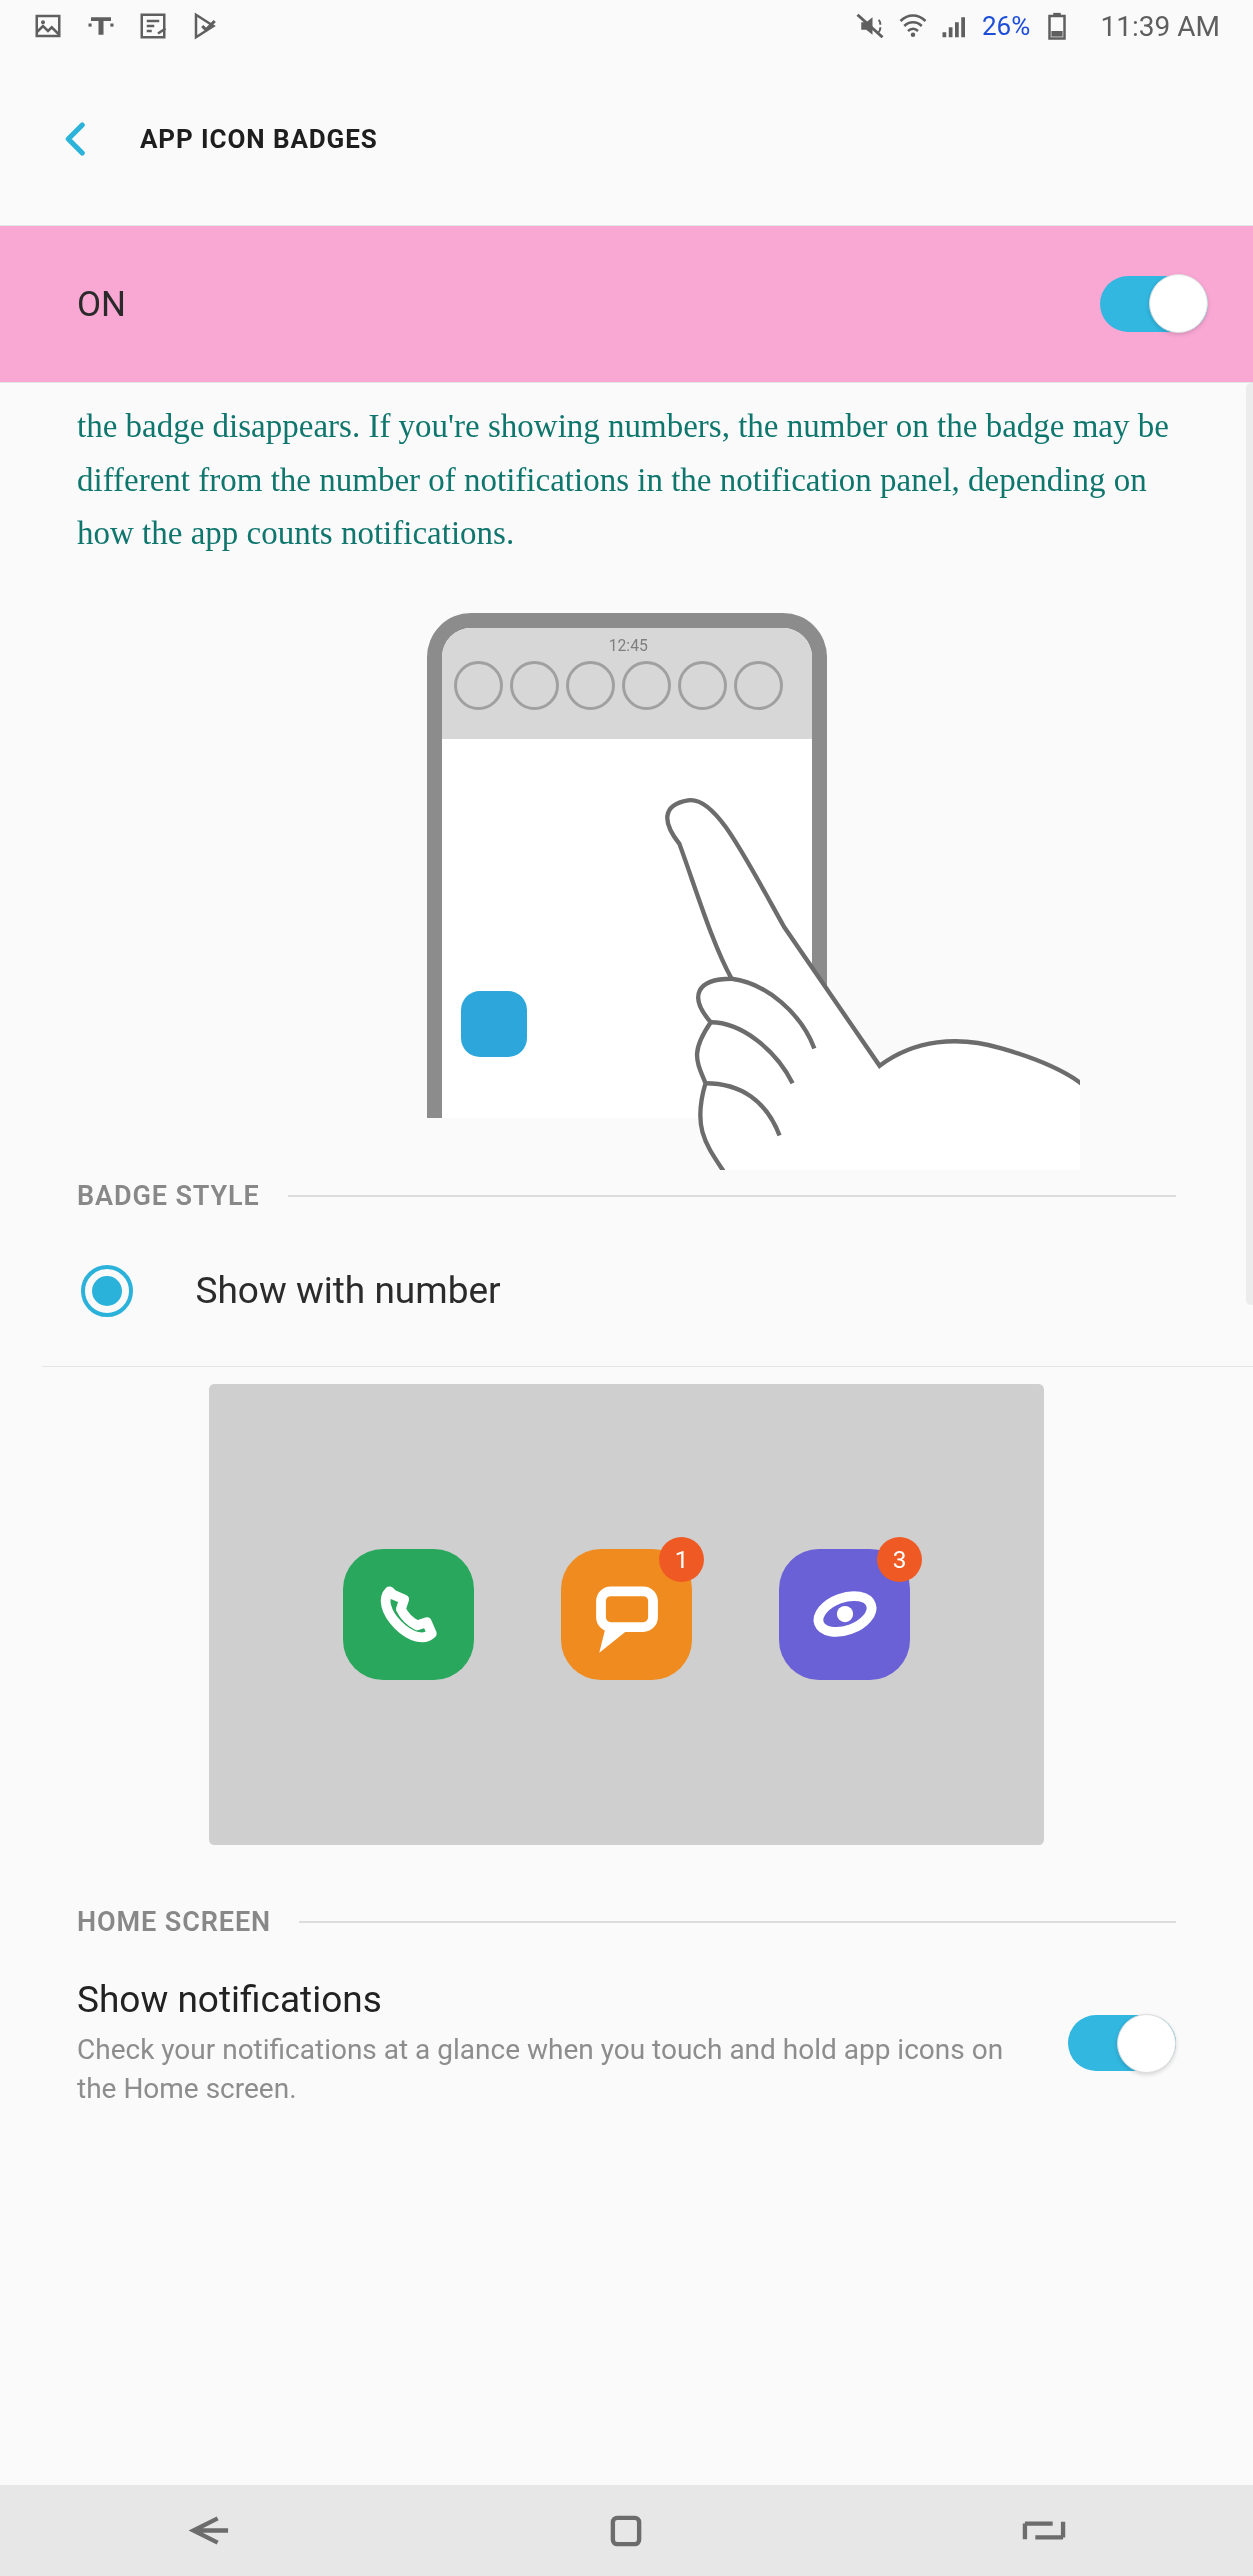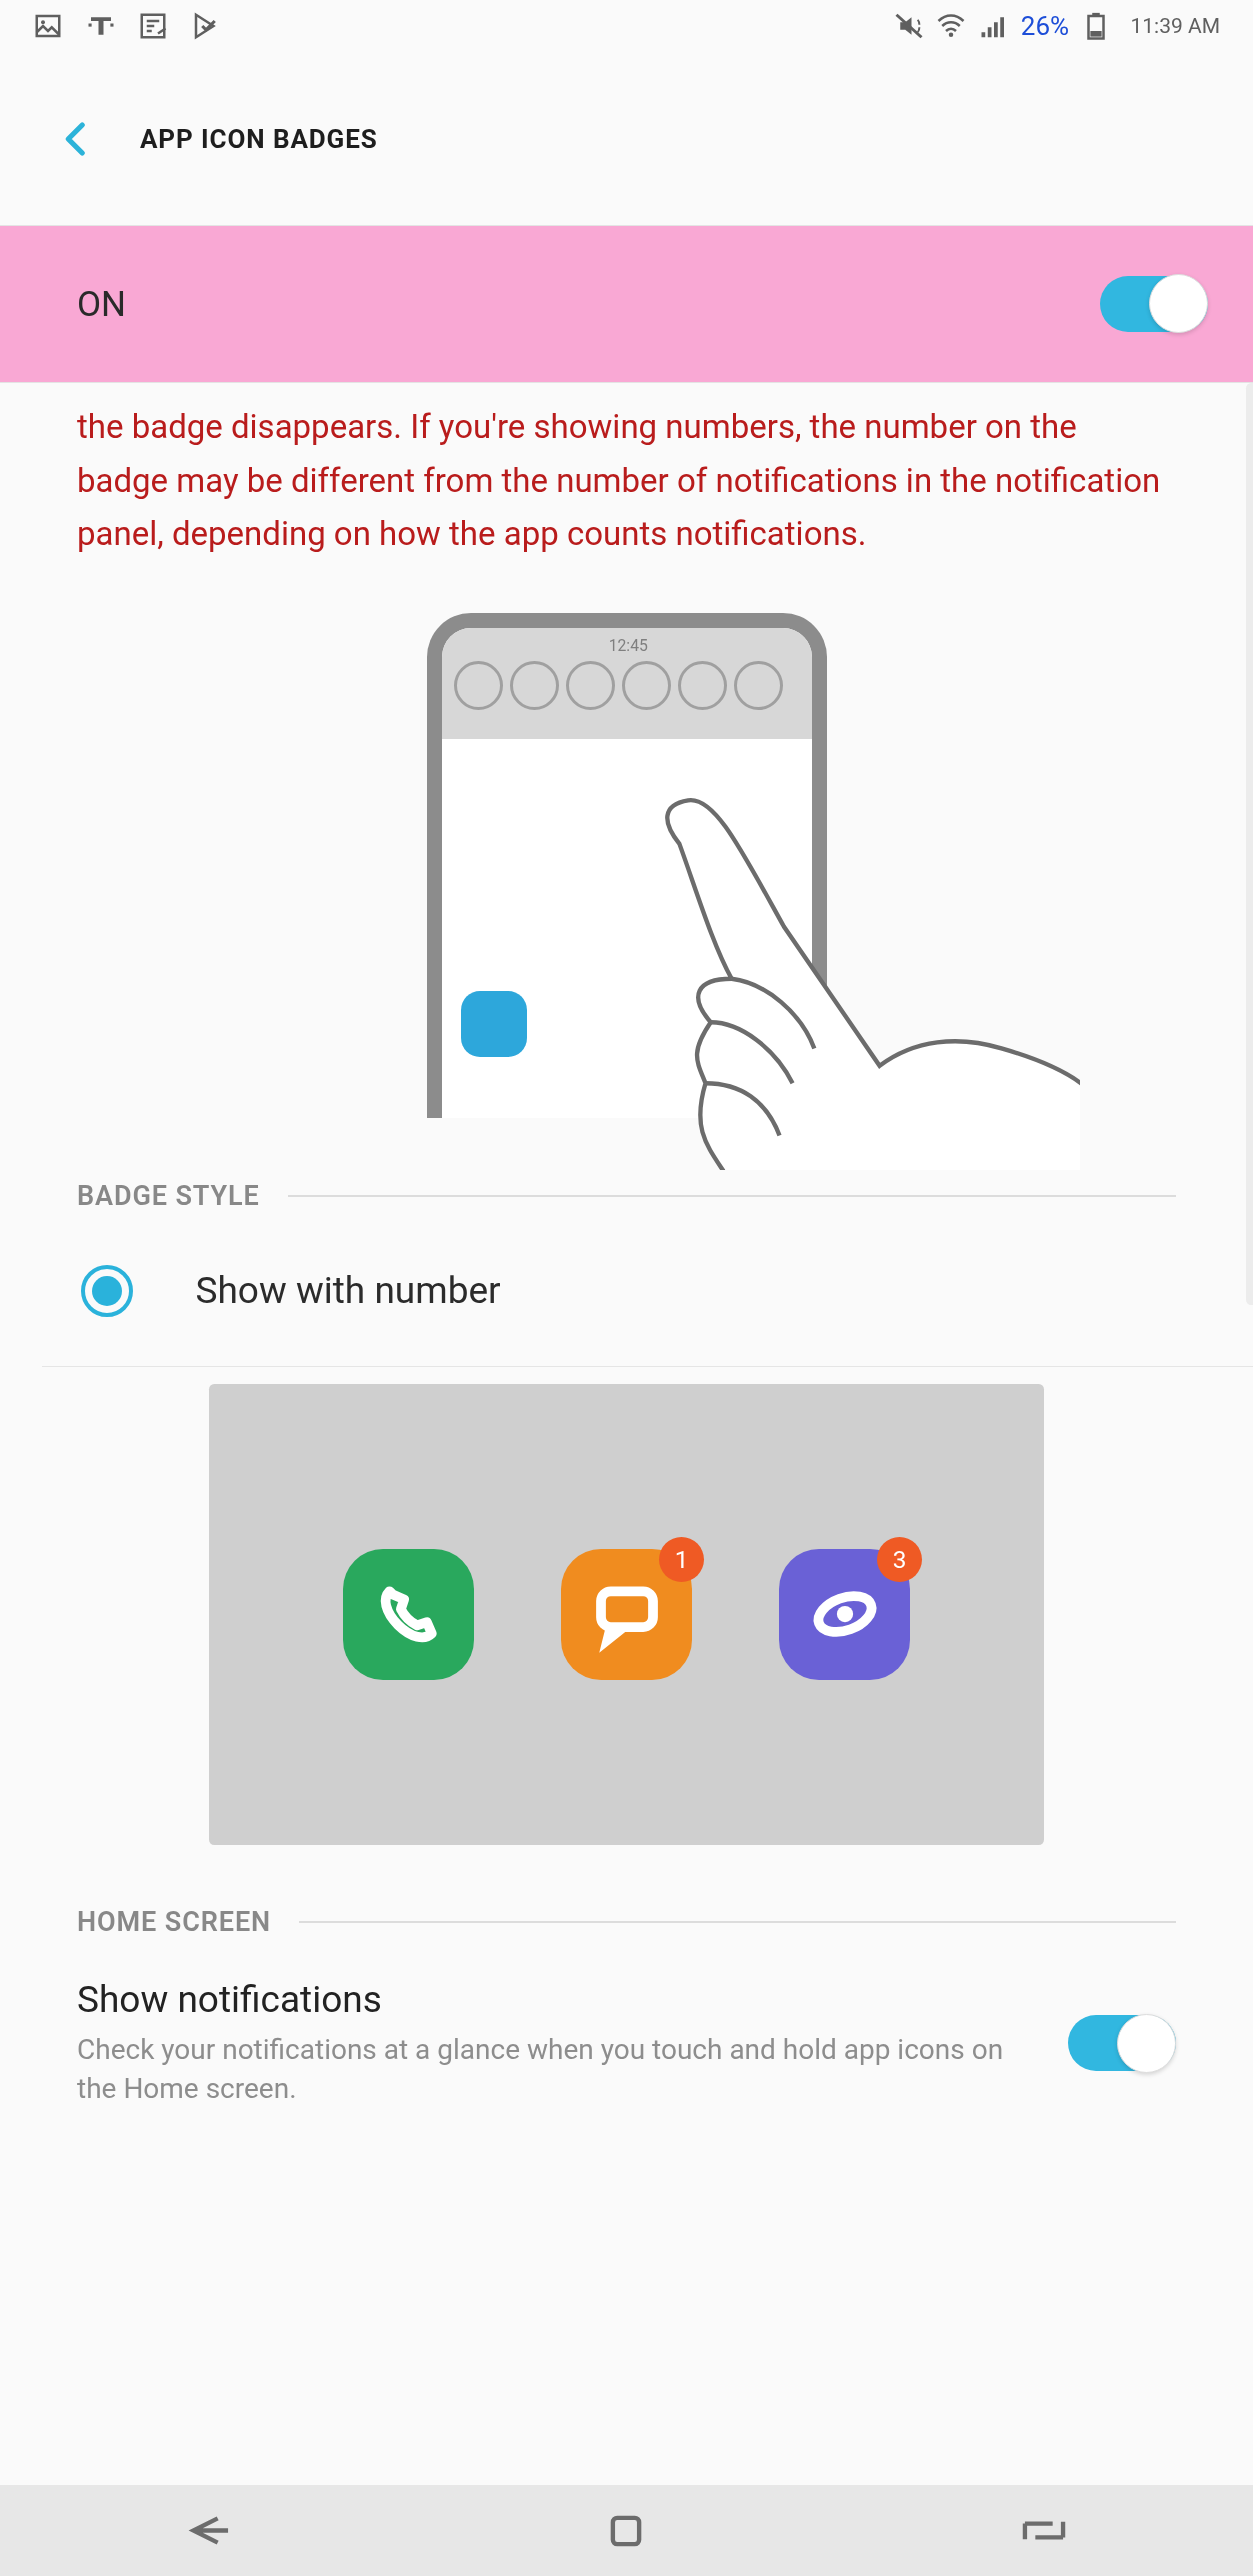--- a/index.html
+++ b/index.html
@@ -6,40 +6,40 @@
   html,body { width:1253px; height:2576px; font-family:'Roboto','Helvetica Neue',Arial,sans-serif; background:#fafafa; color:#222; -webkit-font-smoothing:antialiased; }
   body { transform-origin: top left; }
 
   
   .status-bar { height:52px; display:flex; align-items:center; justify-content:space-between; padding:0 33px 0 33px; font-size:30px; color:#5f5f5f; }
   .status-left { display:flex; gap:22.6px; align-items:center; }
   .status-right { display:flex; gap:12.2px; align-items:center; }
   .sb-icon { width:30px; height:30px; display:flex; align-items:center; justify-content:center; }
   .sb-icon svg { width:100%; height:100%; fill:#5f5f5f; }
   .battery-text { font-size:26px; color:#1d4ed8; }
-  .clock { font-size:21px; color:#5f5f5f; margin-left:7px; }
+  .clock { font-size:28px; color:#5f5f5f; margin-left:16px; }
 
   
   .header-row { height:174px; display:flex; align-items:center; padding-left:56px; gap:42px; border-bottom:0.9px solid #e4e4e4; }
   .back-btn { width:42px; height:42px; display:flex; align-items:center; justify-content:center; color:#2cb3d9; }
   .back-btn svg { width:42px; height:42px; stroke:#2cb3d9; }
   .header-title { font-size:26px; font-weight:700; letter-spacing:0.9px; color:#1e1e1e; }
 
   
   .on-row { height:157px; display:flex; align-items:center; justify-content:space-between; padding:0 45px 0 77px; border-bottom:0.9px solid #e4e4e4; background:#f9a8d4; }
   .on-label { font-size:35px; color:#2a2a2a; }
 
   
   .toggle { width:108px; height:56px; border-radius:35px; background:#31b7e0; position:relative; cursor:pointer; }
   .toggle .thumb { position:absolute; right:0; top:-1.7px; width:59px; height:59px; border-radius:50%; background:#fff; border:0.9px solid #ddd; box-shadow:0 1.7px 4.4px rgba(0,0,0,0.15); }
 
   
   .content { padding:0 77px; }
 
-  .desc-text { font-size:33px; line-height:1.62; color:#b91c1c; padding:17.4px 0 52px 0; }
+  .desc-text { font-size:33px; line-height:1.62; color:#0f766e; padding:17.4px 0 52px 0;font-family:Liberation Serif, serif; }
 
   
   .illustration-wrap { display:flex; justify-content:center; padding-bottom:52px; position:relative; overflow:hidden; height:557px;text-align:center; }
   .phone-body { width:400px; border:15.7px solid #8c8c8c; border-bottom:none; border-radius:44px 44px 0 0; background:#fff; position:relative; overflow:hidden; }
   .phone-notif { height:111px; background:#d7d7d7; padding:8.7px 12.2px 0 12.2px; }
   .phone-time { font-size:15.7px; color:#7f7f7f; margin-bottom:5.2px; margin-left:3.5px;}
   .phone-circles { display:flex; gap:7px; }
   .phone-circle { width:49px; height:49px; border:3.5px solid #a0a0a0; border-radius:50%; }
   .phone-home { height:487px; background:#fff; position:relative; }
   .phone-tile { position:absolute; top:252px; left:19px; width:66px; height:66px; background:#2da7db; border-radius:19px; }

